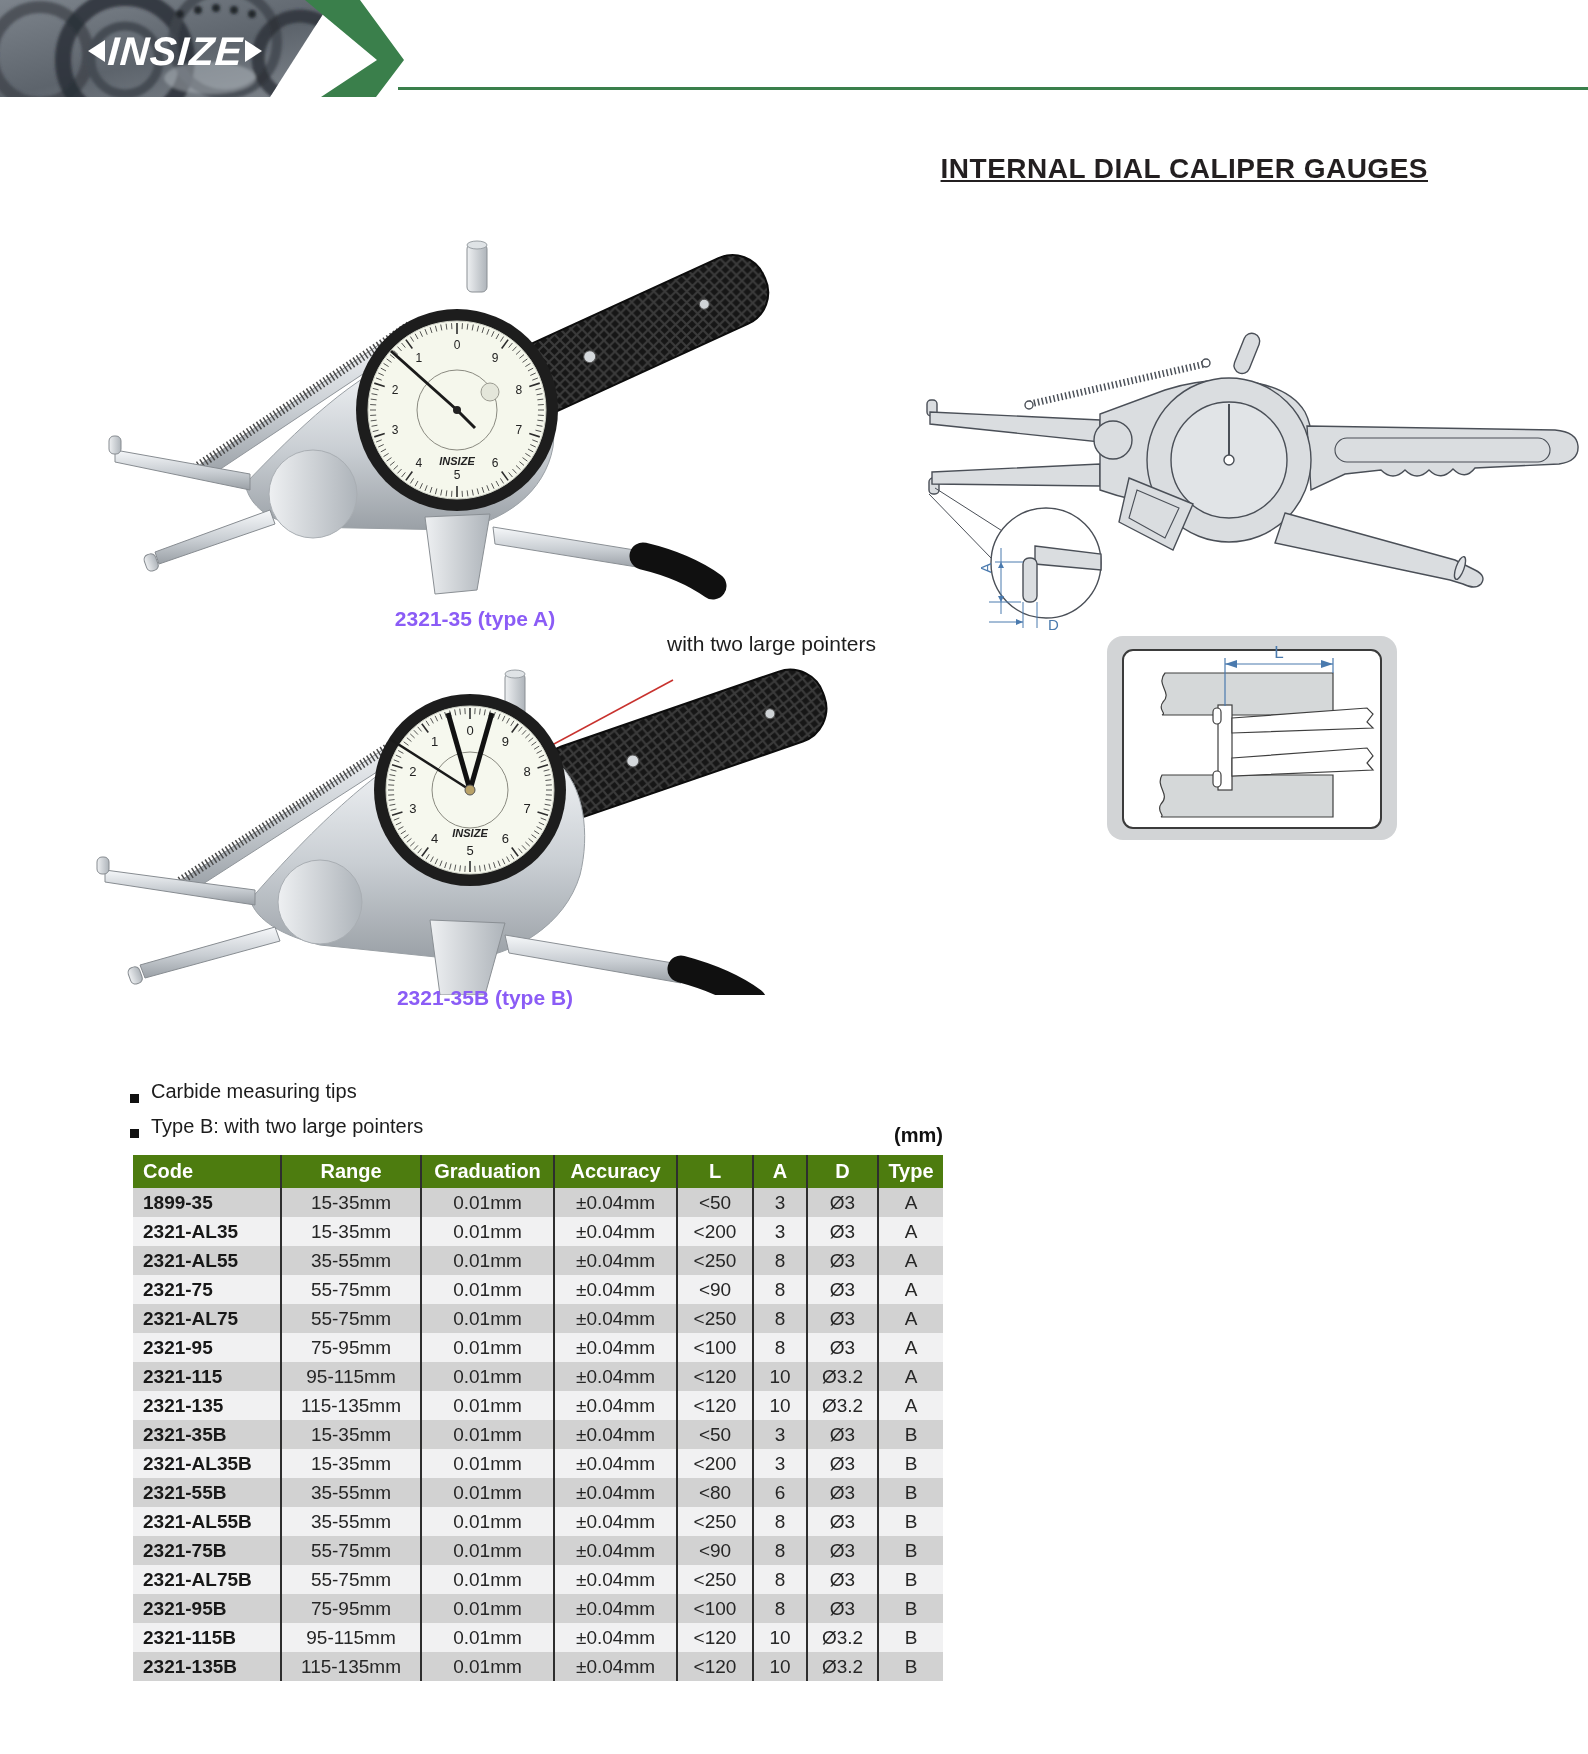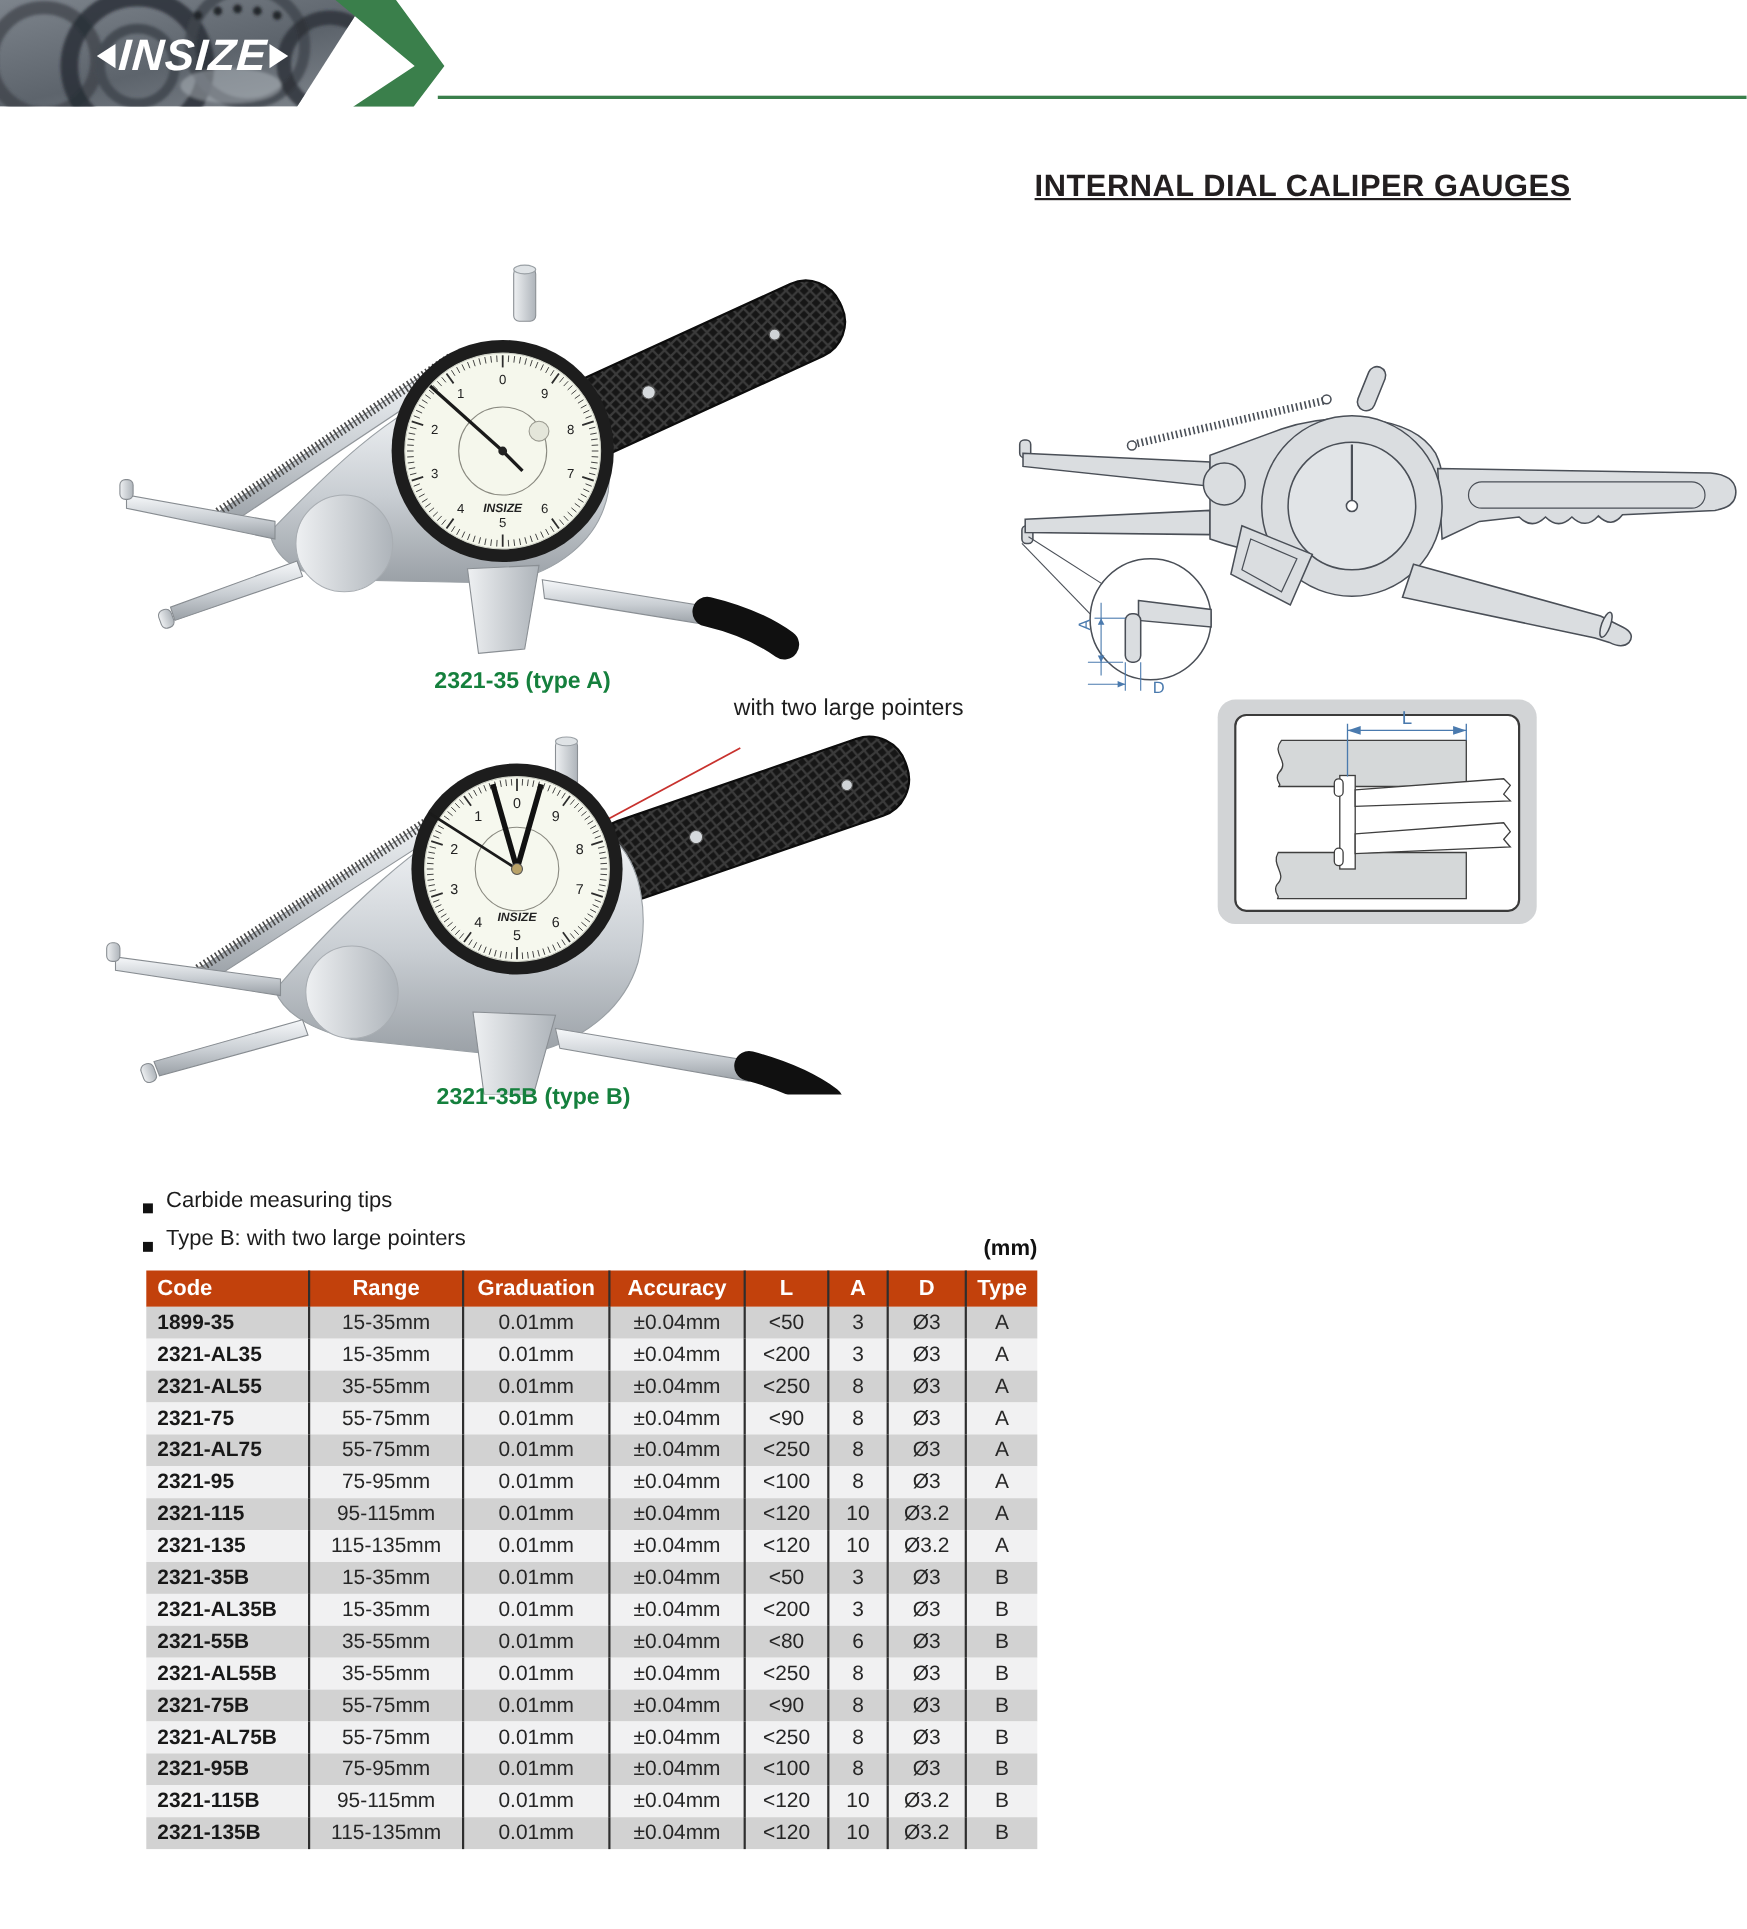--- a/index.html
+++ b/index.html
@@ -9,35 +9,35 @@
 
   
   .green-line{position:absolute;left:398px;top:87px;width:1190px;height:3px;background:#3a7f4b;}
   .logo{position:absolute;left:70px;top:26px;width:210px;height:50px;display:flex;align-items:center;justify-content:center;gap:3px;z-index:5;}
   .logo .txt{color:#fff;font-weight:bold;font-style:italic;font-size:40px;letter-spacing:1px;transform:skewX(-4deg);}
   .tri-l{width:0;height:0;border-top:11px solid transparent;border-bottom:11px solid transparent;border-right:17px solid #fff;}
   .tri-r{width:0;height:0;border-top:11px solid transparent;border-bottom:11px solid transparent;border-left:17px solid #fff;}
 
   .title{position:absolute;top:153px;right:160px;font-size:28px;font-weight:bold;color:#231f20;letter-spacing:.5px;text-decoration:underline;}
 
-  .caption{position:absolute;font-size:21px;font-weight:bold;color:#15803d;text-align:center;}
+  .caption{position:absolute;font-size:21px;font-weight:bold;color:#8b5cf6;text-align:center;}
   .cap-a{left:125px;top:607px;width:700px;}
   .cap-b{left:85px;top:986px;width:800px;}
   .annotation{position:absolute;left:667px;top:632px;font-size:21px;color:#1d1d1d;}
 
   
   .features{position:absolute;left:130px;top:1068px;list-style:none;margin:0;padding:0;}
   .features li{display:flex;align-items:flex-end;margin:12px 0 8px 0;font-size:20px;color:#1c1c1c;}
   .features .sq{width:9px;height:9px;background:#111;display:inline-block;margin-right:12px;flex:0 0 auto;}
 
   .mm-note{position:absolute;left:133px;top:1124px;width:810px;text-align:right;font-size:20px;font-weight:bold;color:#111;}
 
   
   .spec-table{position:absolute;left:133px;top:1155px;width:810px;border-collapse:collapse;table-layout:fixed;}
-  .spec-table th{background:#c2410c;color:#fff;font-size:20px;font-weight:bold;height:31px;text-align:center;}
+  .spec-table th{background:#4d7c0f;color:#fff;font-size:20px;font-weight:bold;height:31px;text-align:center;}
   .spec-table th:first-child{text-align:left;padding-left:10px;}
   .spec-table td{font-size:19px;color:#262626;height:29px;text-align:center;padding:0;}
   .spec-table td.code{font-weight:bold;text-align:left;padding-left:10px;color:#181818;}
   .spec-table tbody tr:nth-child(odd){background:#d2d2d2;}
   .spec-table tbody tr:nth-child(even){background:#f1f1f2;}
   .spec-table th + th, .spec-table td + td{border-left:2px solid #2e2e2e;}
 </style>
 </head>
 <body>
 

